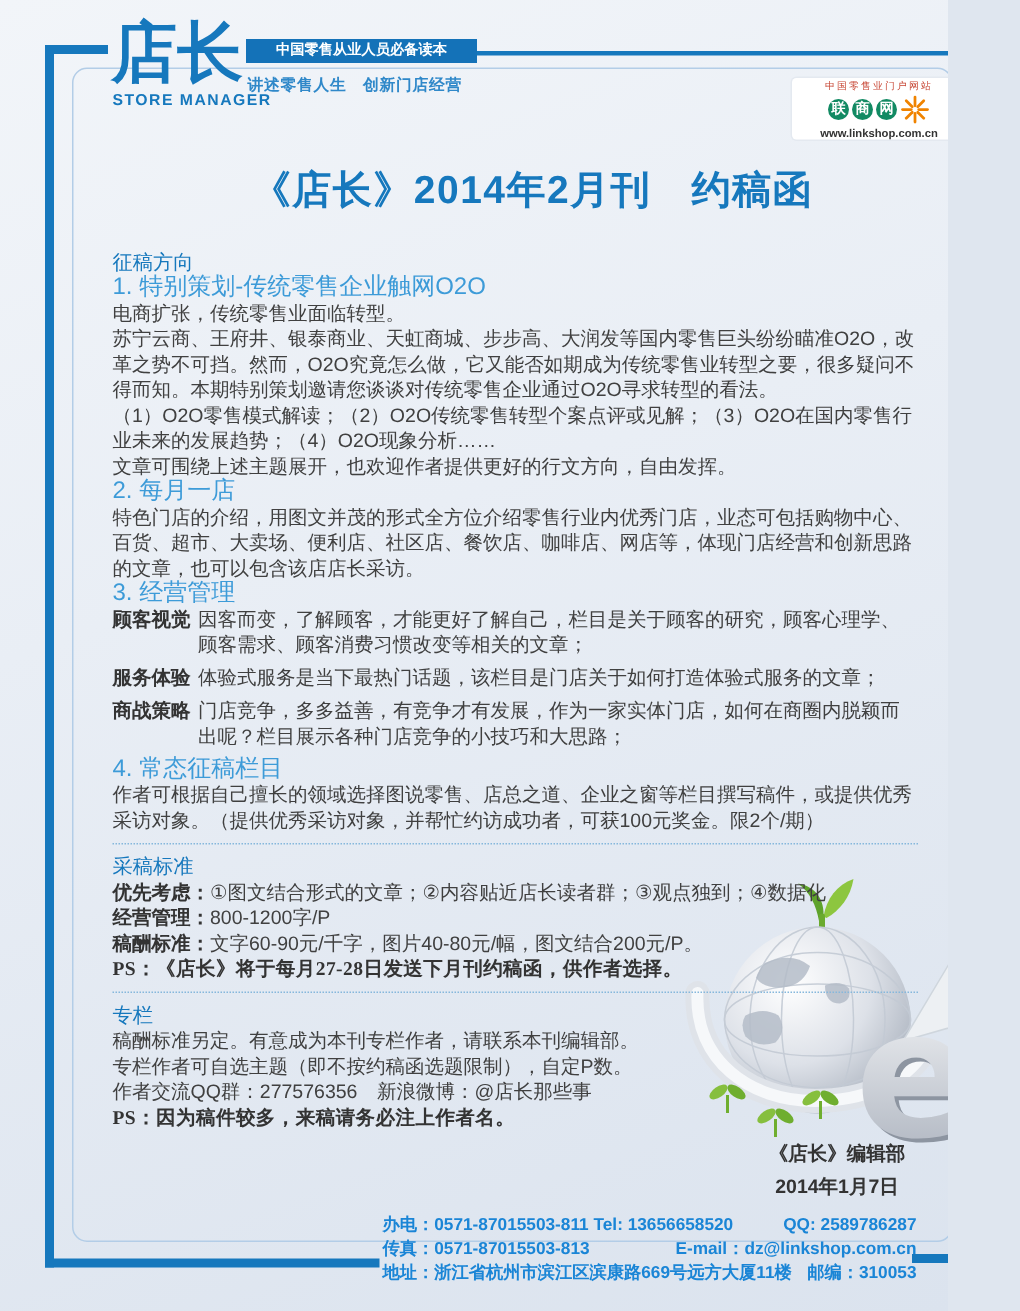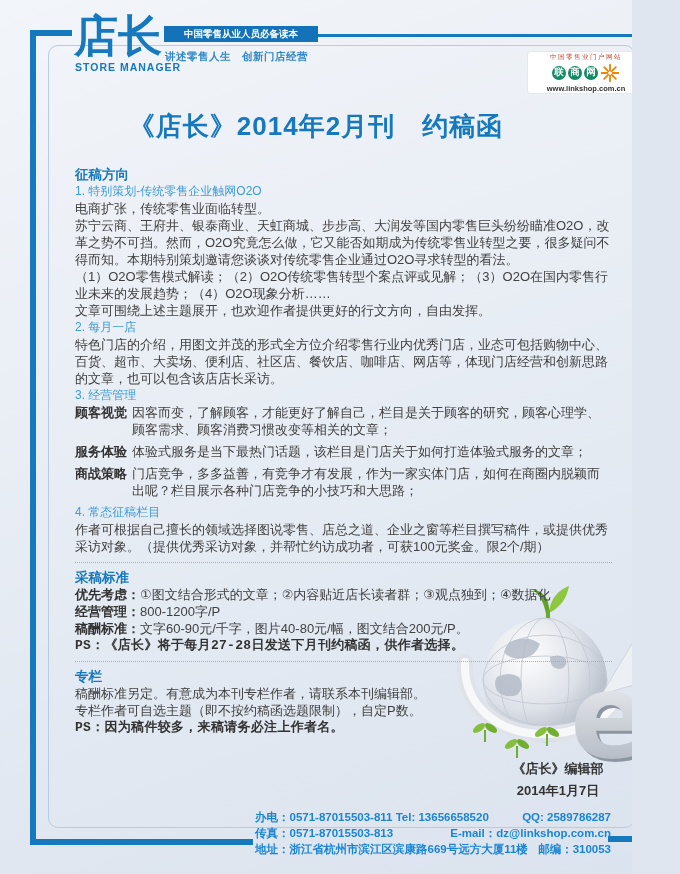--- a/index.html
+++ b/index.html
@@ -29,35 +29,35 @@
   .linkshop{position:absolute;left:528px;top:52px;width:116px;height:41px;background:#fff;
         border-radius:3px;display:flex;flex-direction:column;align-items:center;
         justify-content:center;gap:1px;z-index:2;box-shadow:0 0 0 1px #e4e9f0;}
   .ls-top{font-size:6.5px;color:#c74634;letter-spacing:1.5px;}
   .ls-mid{display:flex;align-items:center;gap:2px;}
   .ls-c{width:14px;height:14px;border-radius:50%;background:#128a63;color:#fff;
         font-size:9.5px;font-weight:bold;display:flex;align-items:center;justify-content:center;}
   .ls-url{font-size:7.5px;color:#333;font-weight:bold;}
   
   .title{position:absolute;left:0;top:110px;width:100%;text-align:center;font-size:26px;
-        line-height:32px;font-weight:bold;color:#1678bd;letter-spacing:1px;z-index:2;}
+        line-height:32px;font-weight:bold;color:#1678bd;letter-spacing:1px;z-index:2;padding-left:39px;}
   
   .content{position:absolute;left:75px;top:166px;width:537px;font-size:13px;
         line-height:17px;z-index:2;}
   .content p{margin:0;}
-  .h-blue{color:#1678bd;font-weight:bold;font-size:13.5px;line-height:17px;}
-  .sub{color:#3d9bd8;font-size:12px;line-height:17px;}
+  .h-blue{color:#1678bd;font-weight:normal;font-size:13.5px;line-height:17px;}
+  .sub{color:#3d9bd8;font-size:16px;line-height:17px;}
   .mt5{margin-top:5px;}
   .mrow{display:flex;margin-top:5px;}
   .mrow.first{margin-top:0;}
   .mrow .lbl{font-weight:bold;color:#333;width:52px;margin-right:5px;flex:none;}
   .mrow .txt{flex:1;}
   .divider{border-top:1px dotted #85b7dc;margin:7px 0 6px 0;height:0;}
   .std b{color:#333;}
-  .ps{font-family:Liberation Mono, monospace;font-weight:bold;color:#333;
+  .ps{font-family:Liberation Serif, serif;font-weight:bold;color:#333;
         letter-spacing:0.3px;}
   .contact{margin-top:17px;}
   
   .signature{position:absolute;left:488px;top:758px;width:140px;text-align:center;
         font-family:Liberation Sans, sans-serif;font-weight:bold;font-size:13px;
         line-height:22px;color:#333;z-index:2;}
   .footer{position:absolute;left:255px;top:809px;width:356px;font-size:11.5px;
         font-weight:bold;color:#1a85d6;line-height:16px;z-index:4;}
   .frow{display:flex;justify-content:space-between;white-space:nowrap;}
   
@@ -138,20 +138,21 @@
     <p class="std"><b>优先考虑：</b><span>①图文结合形式的文章；②内容贴近店长读者群；③观点独到；④数据化</span></p>
     <p class="std"><b>经营管理：</b><span>800-1200字/P</span></p>
     <p class="std"><b>稿酬标准：</b><span>文字60-90元/千字，图片40-80元/幅，图文结合200元/P。</span></p>
     <p class="ps">PS：《店长》将于每月27-28日发送下月刊约稿函，供作者选择。</p>
 
     <div class="divider"></div>
 
     <div class="h-blue">专栏</div>
     <p>稿酬标准另定。有意成为本刊专栏作者，请联系本刊编辑部。</p>
     <p>专栏作者可自选主题（即不按约稿函选题限制），自定P数。</p>
+    <p class="contact">作者交流QQ群：277576356　新浪微博：@店长那些事</p>
     <p class="ps">PS：因为稿件较多，来稿请务必注上作者名。</p>
   </div>
 
   <div class="signature">
     <div>《店长》编辑部</div>
     <div>2014年1月7日</div>
   </div>
 
   <div class="footer">
     <div class="frow">

